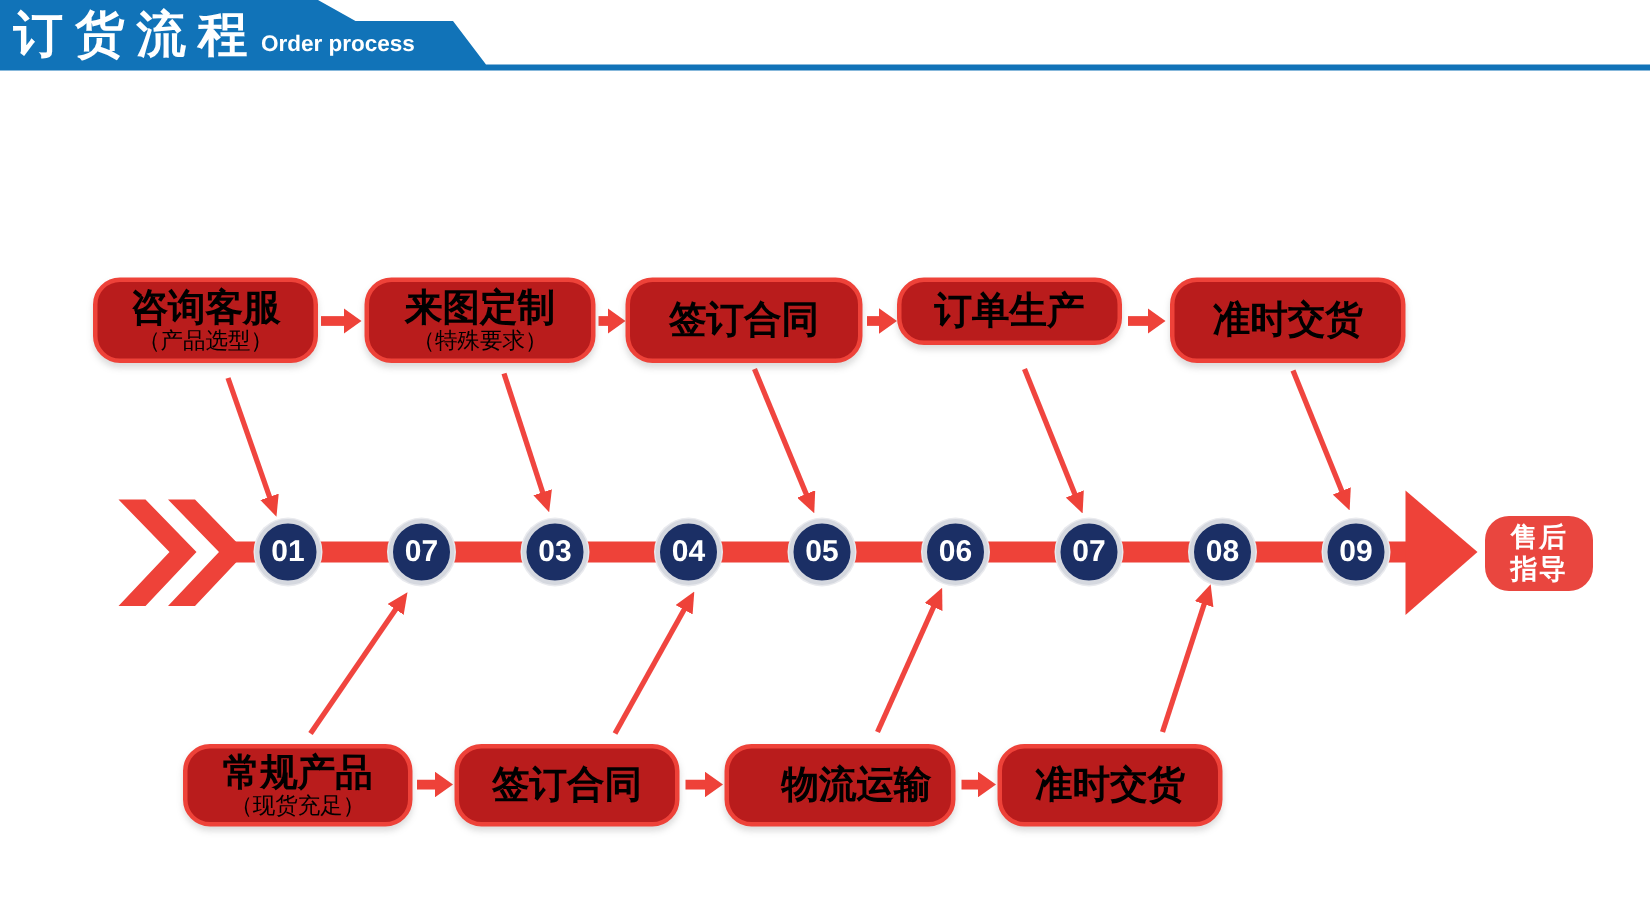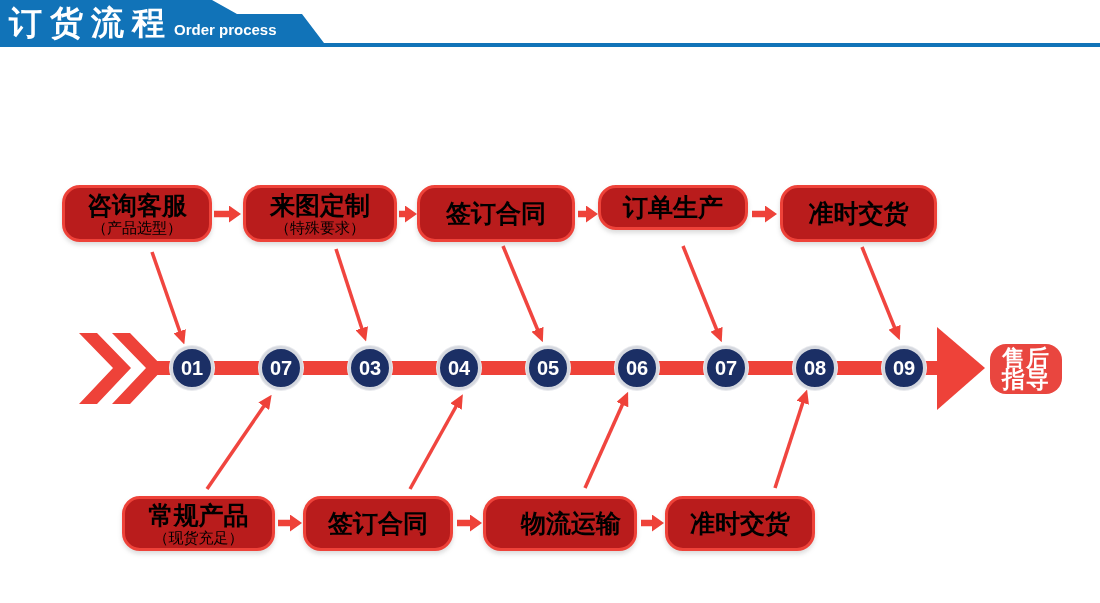--- a/index.html
+++ b/index.html
@@ -51,21 +51,21 @@
     border-radius:50%;background:var(--navy);color:#fff;display:flex;align-items:center;
     justify-content:center;font-size:20px;font-weight:bold;box-sizing:content-box;
     box-shadow:0 0 0 1px #e9eaee;
   }
   .c1{left:170px;} .c2{left:259px;} .c3{left:348px;} .c4{left:437px;} .c5{left:526px;}
   .c6{left:615px;} .c7{left:704px;} .c8{left:793px;} .c9{left:882px;}
   
   .badge{
     position:absolute;left:990px;top:344px;width:72px;height:50px;border-radius:16px;
     background:#e9463f;color:#fff;display:flex;flex-direction:column;align-items:center;
-    justify-content:center;font-size:23px;font-weight:bold;line-height:21px;letter-spacing:1px;
+    justify-content:center;font-size:18px;font-weight:bold;line-height:21px;letter-spacing:1px;
   }
   .decor{position:absolute;left:0;top:0;}
 </style>
 </head>
 <body>
 
 <div class="stage">
 
   <svg class="banner-svg" width="1100" height="48">
     <polygon points="0,0 212,0 237,14 302,14 324,43 1100,43 1100,47 0,47" fill="#1173b8"></polygon>

